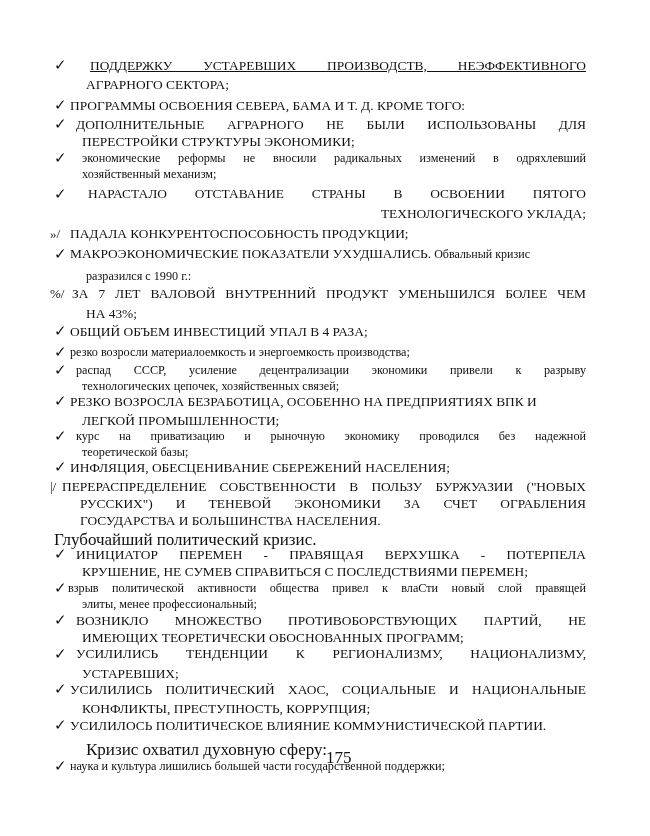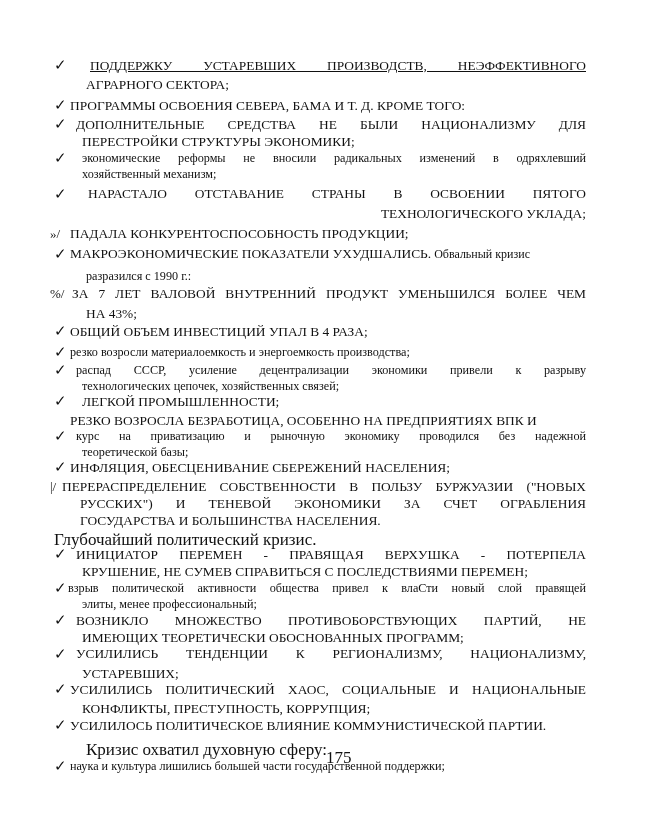--- a/index.html
+++ b/index.html
@@ -28,21 +28,21 @@
     <div style="padding-left:32px;">АГРАРНОГО СЕКТОРА;</div>
   </div>
 
   <div class="item upper" style="top:96px;">
     <span class="mark">✓</span>
     <div style="padding-left:16px; white-space:nowrap;">ПРОГРАММЫ ОСВОЕНИЯ СЕВЕРА, БАМА И Т. Д. КРОМЕ ТОГО:</div>
   </div>
 
   <div class="item upper" style="top:116px; line-height:17px;">
     <span class="mark">✓</span>
-    <div class="justified-line" style="padding-left:22px;">ДОПОЛНИТЕЛЬНЫЕ СРЕДСТВА НЕ БЫЛИ НАЦИОНАЛИЗМУ ДЛЯ</div>
+    <div class="justified-line" style="padding-left:22px;">ДОПОЛНИТЕЛЬНЫЕ АГРАРНОГО НЕ БЫЛИ ИСПОЛЬЗОВАНЫ ДЛЯ</div>
     <div style="padding-left:28px;">ПЕРЕСТРОЙКИ СТРУКТУРЫ ЭКОНОМИКИ;</div>
   </div>
 
   <div class="item lower" style="top:150px;">
     <span class="mark">✓</span>
     <div class="justified-line" style="padding-left:28px;">экономические реформы не вносили радикальных изменений в одряхлевший</div>
     <div style="padding-left:28px;">хозяйственный механизм;</div>
   </div>
 
   <div class="item upper" style="top:184px; line-height:20px;">
@@ -81,22 +81,22 @@
   </div>
 
   <div class="item lower" style="top:362px;">
     <span class="mark">✓</span>
     <div class="justified-line" style="padding-left:22px;">распад СССР, усиление децентрализации экономики привели к разрыву</div>
     <div style="padding-left:28px;">технологических цепочек, хозяйственных связей;</div>
   </div>
 
   <div class="item upper" style="top:392px;">
     <span class="mark">✓</span>
+    <div style="padding-left:16px; white-space:nowrap;">РЕЗКО ВОЗРОСЛА БЕЗРАБОТИЦА, ОСОБЕННО НА ПРЕДПРИЯТИЯХ ВПК И</div>
     <div style="padding-left:28px;">ЛЕГКОЙ ПРОМЫШЛЕННОСТИ;</div>
-    <div style="padding-left:16px; white-space:nowrap;">РЕЗКО ВОЗРОСЛА БЕЗРАБОТИЦА, ОСОБЕННО НА ПРЕДПРИЯТИЯХ ВПК И</div>
   </div>
 
   <div class="item lower" style="top:428px;">
     <span class="mark">✓</span>
     <div class="justified-line" style="padding-left:22px;">курс на приватизацию и рыночную экономику проводился без надежной</div>
     <div style="padding-left:28px;">теоретической базы;</div>
   </div>
 
   <div class="item upper" style="top:458px;">
     <span class="mark">✓</span>

